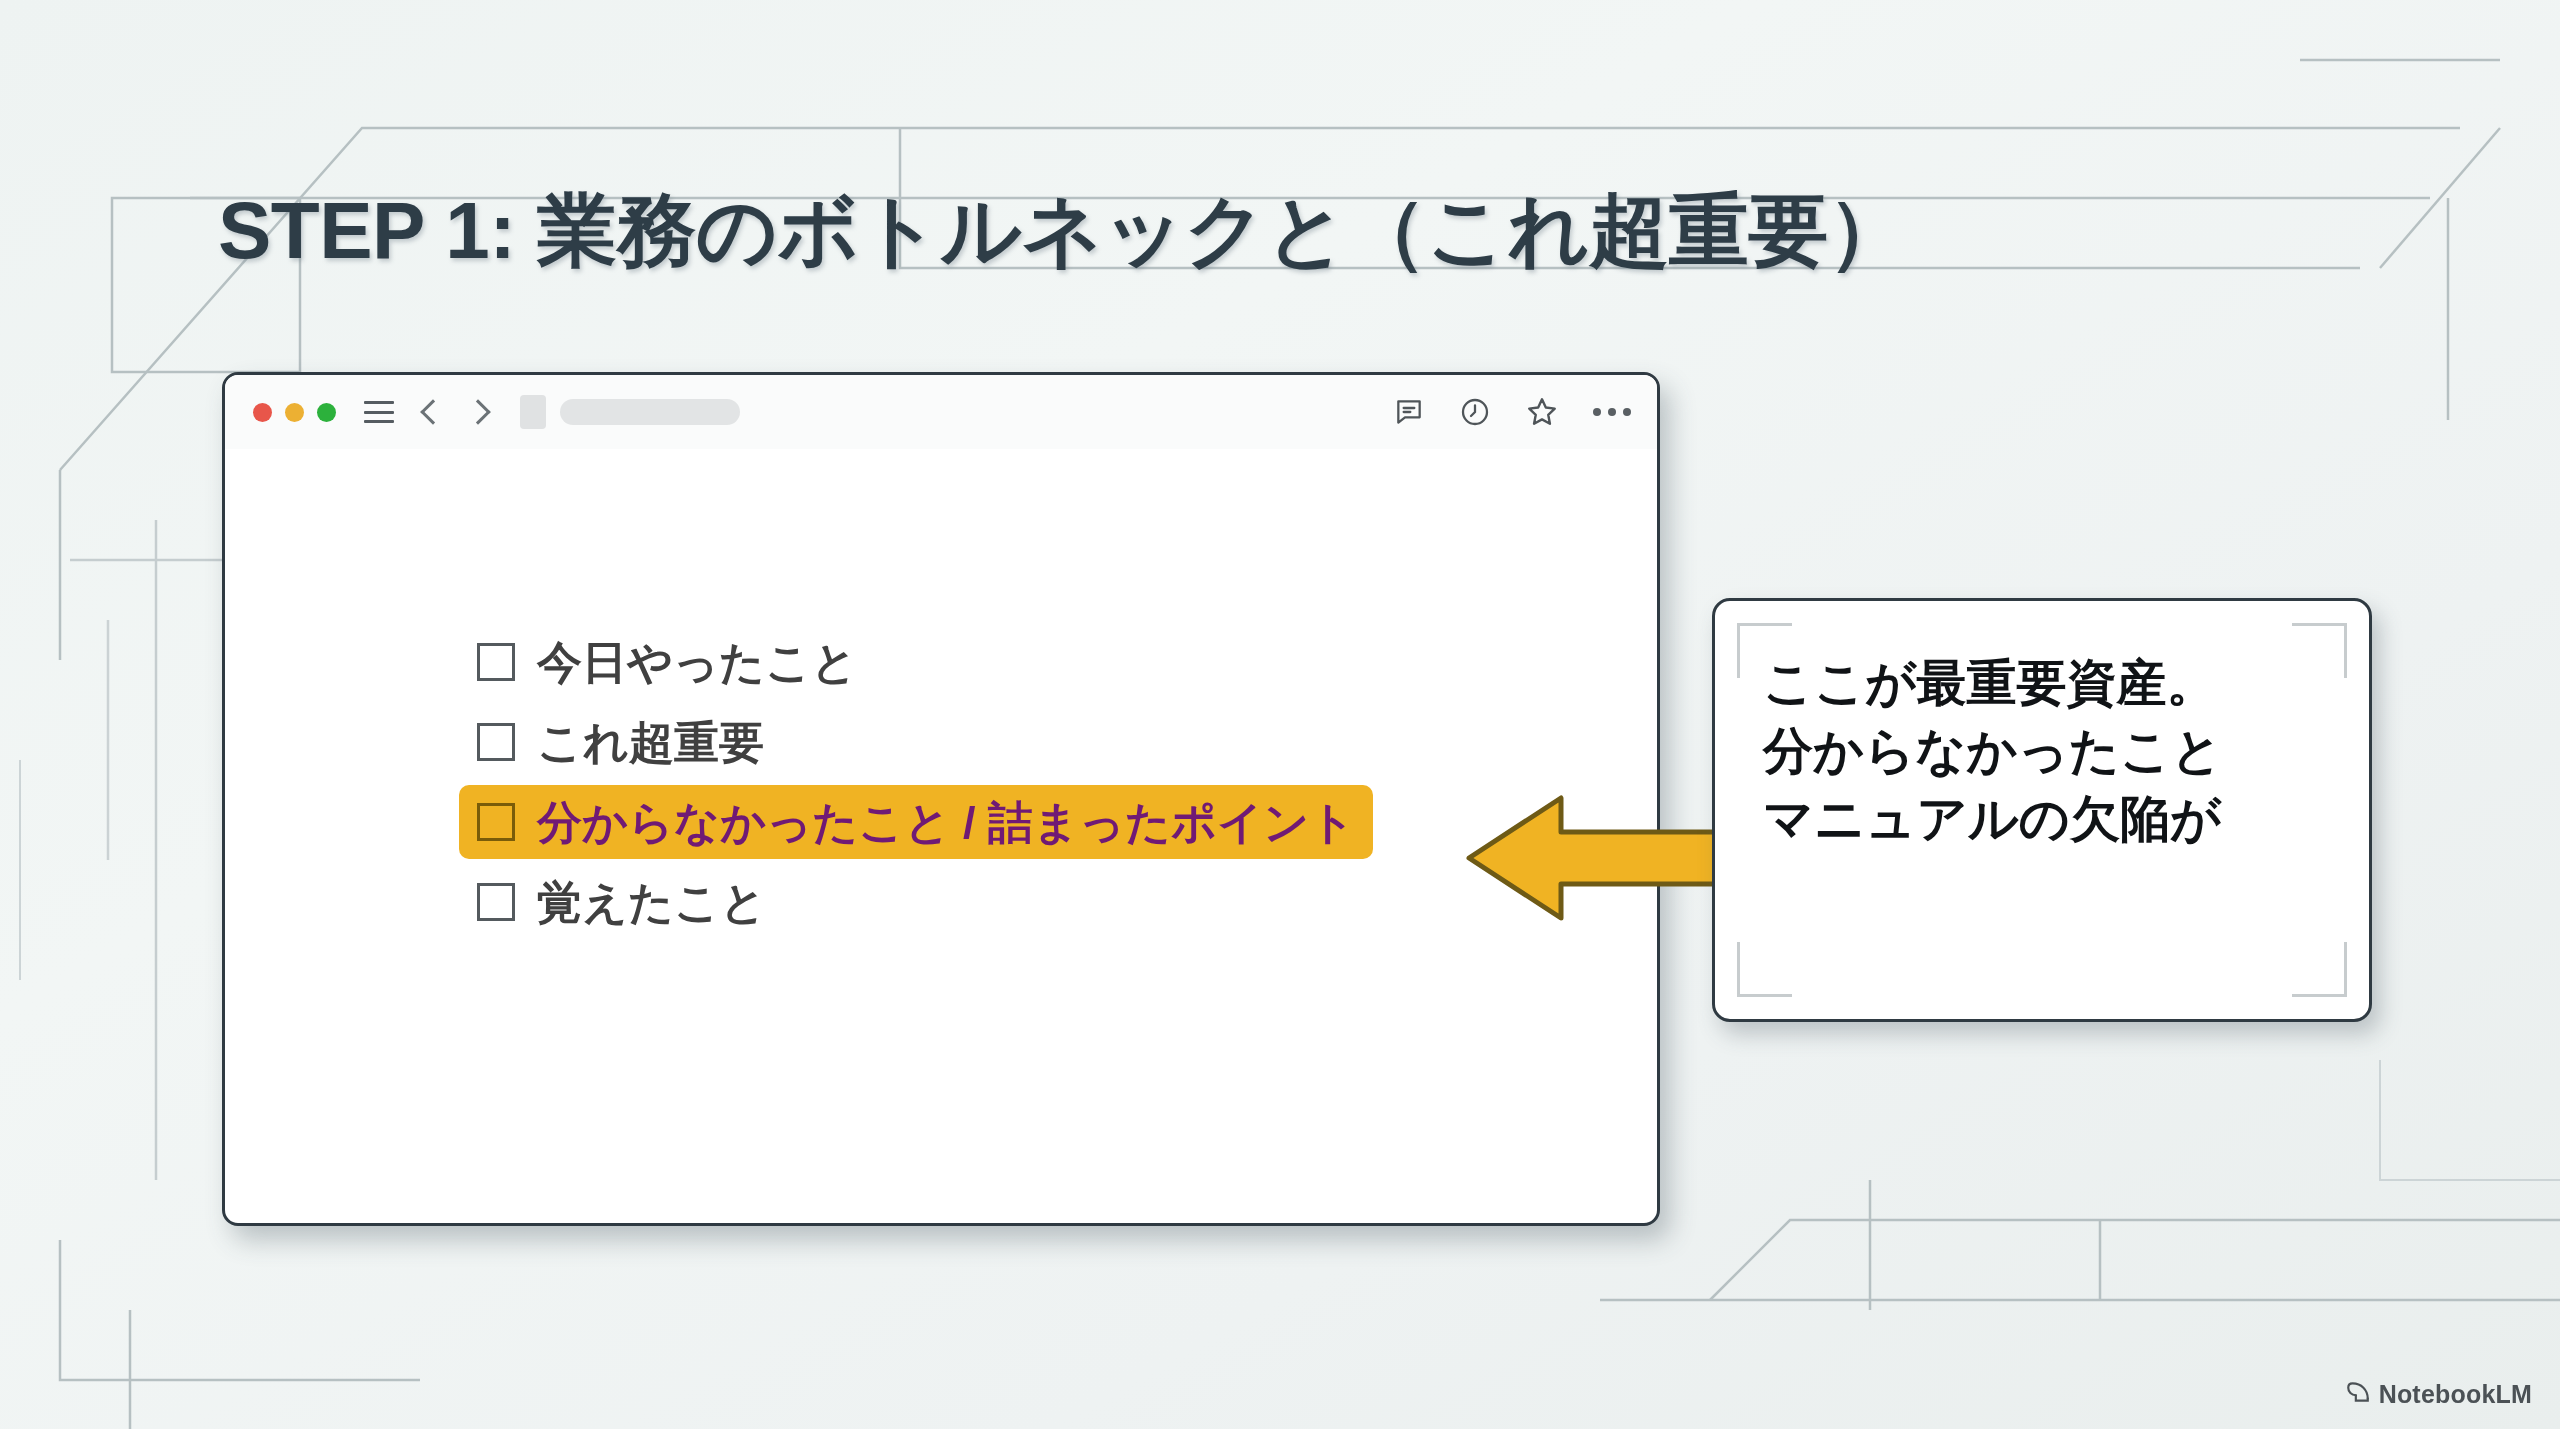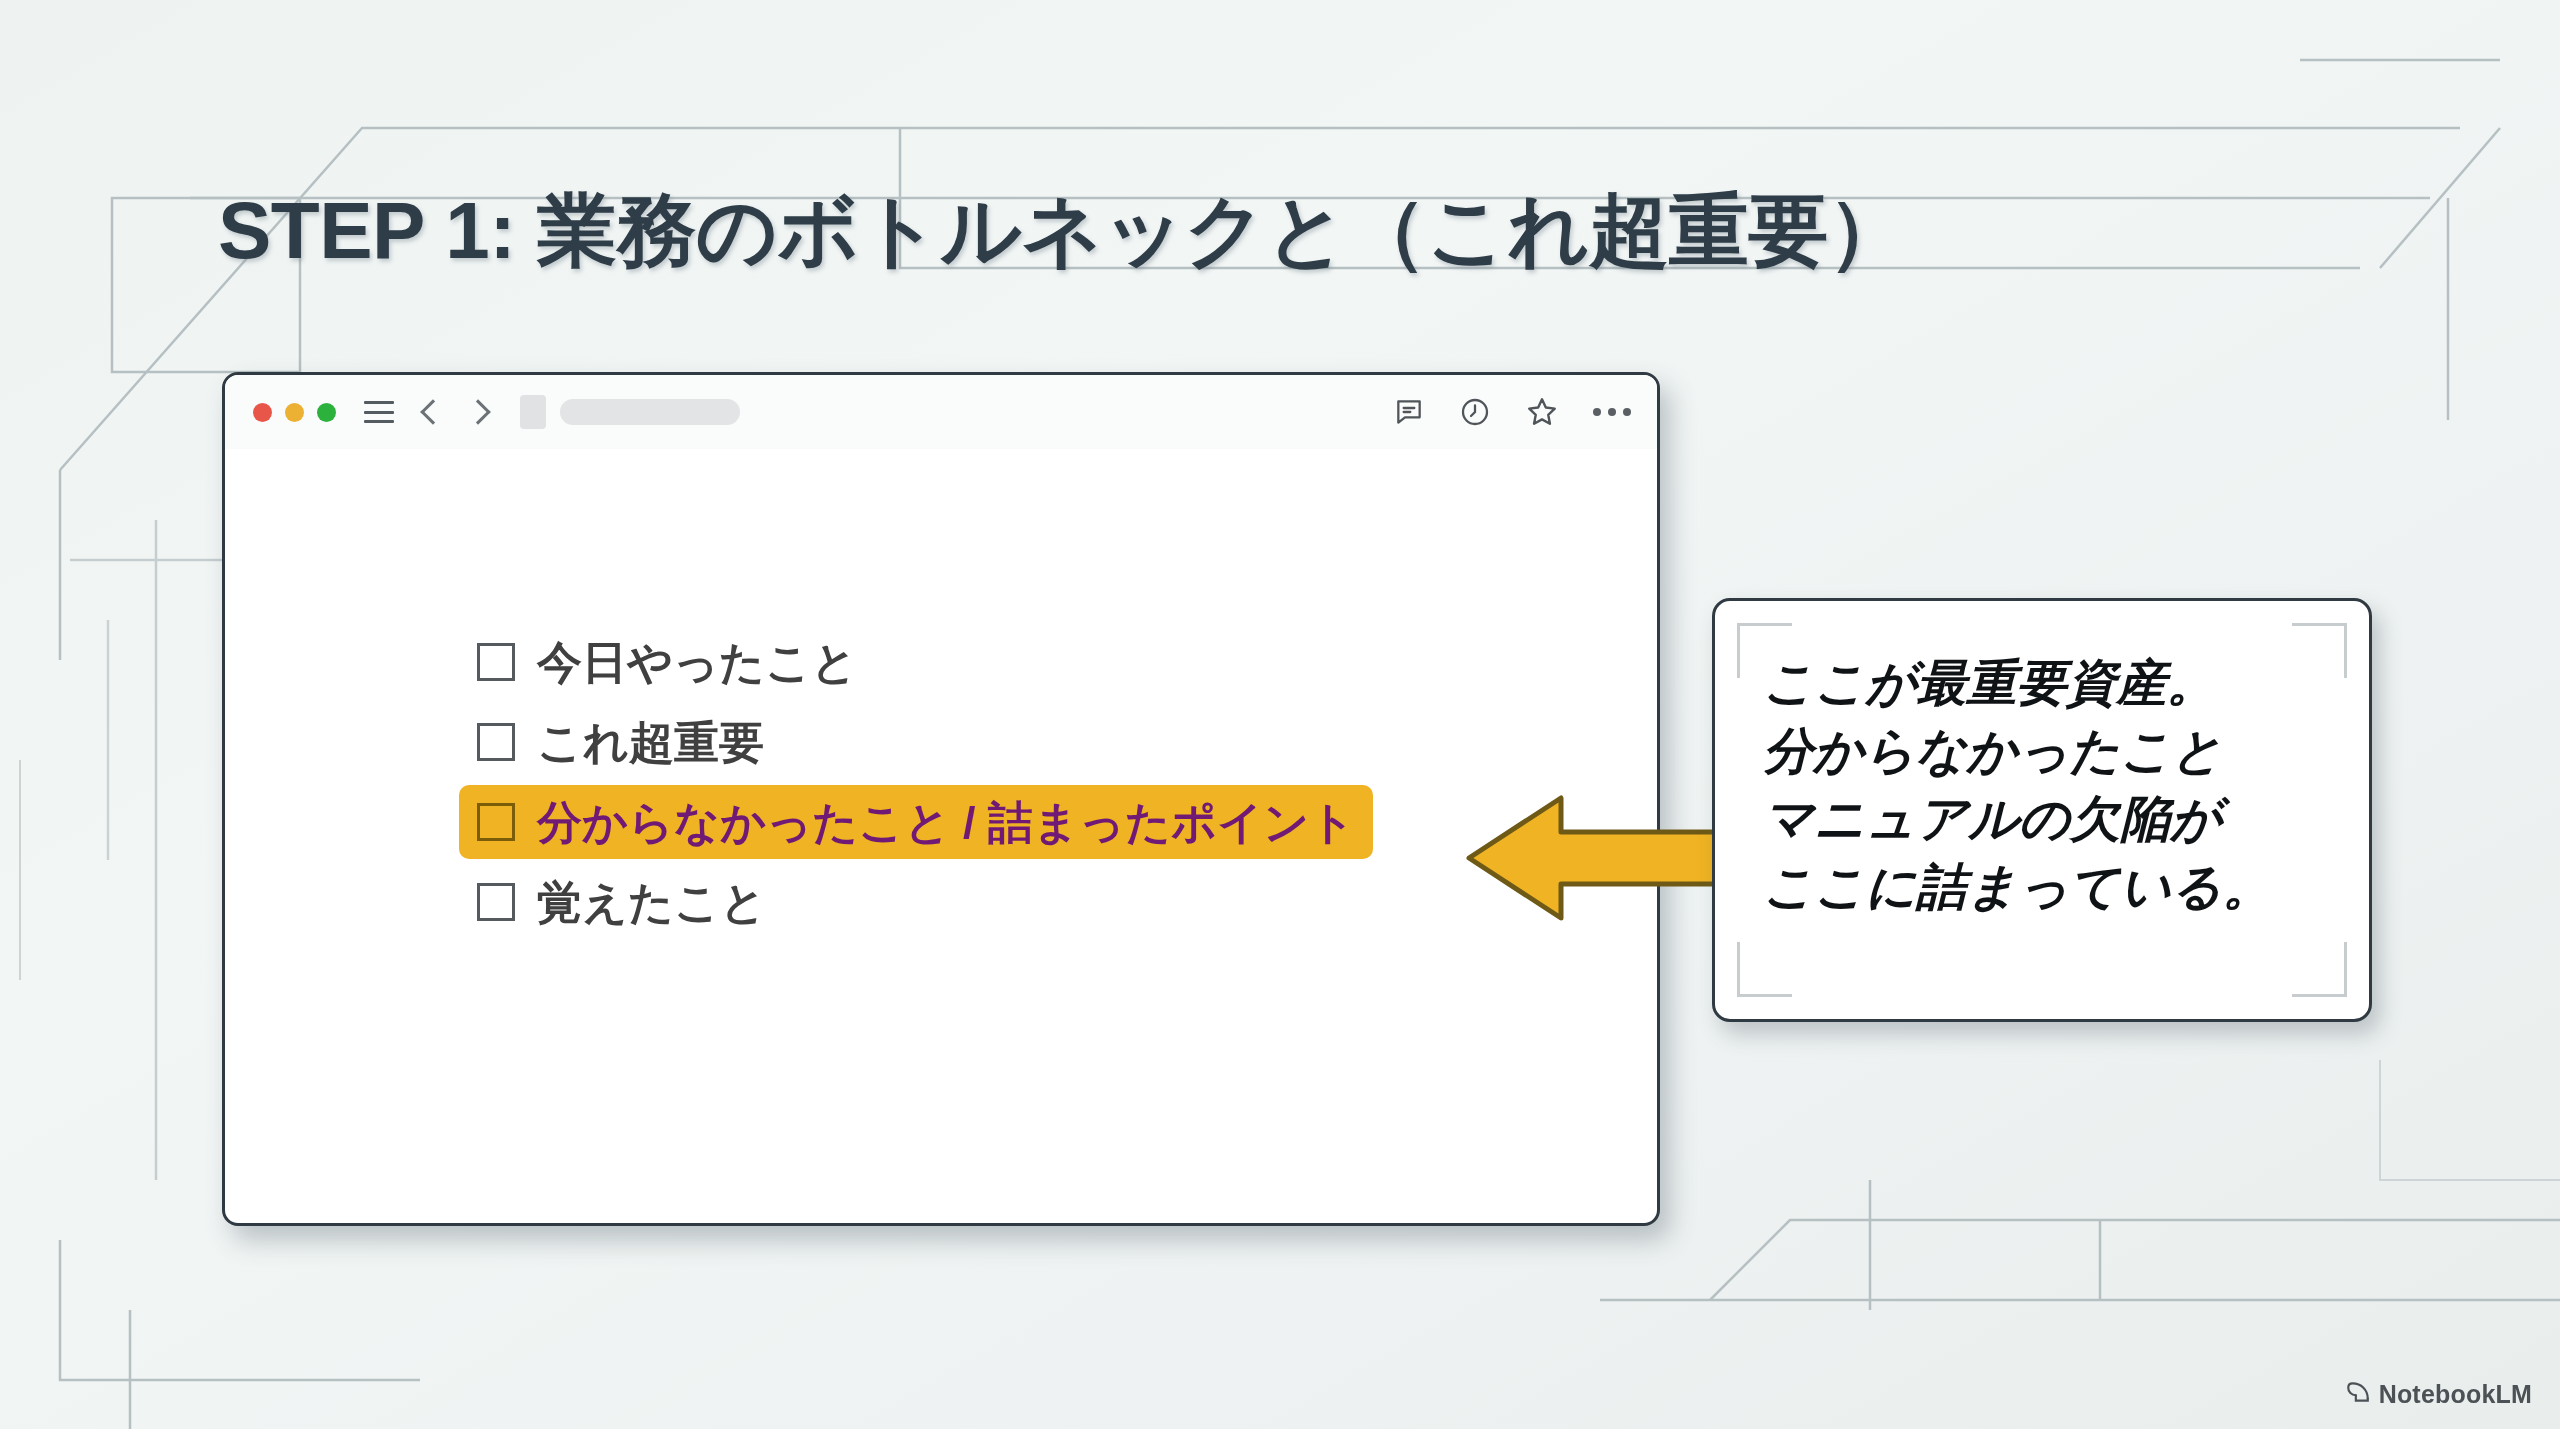--- a/index.html
+++ b/index.html
@@ -187,21 +187,20 @@
   .callout .bracket.tl { left: 22px; top: 22px; border-right: none; border-bottom: none; }
   .callout .bracket.tr { right: 22px; top: 22px; border-left: none; border-bottom: none; }
   .callout .bracket.bl { left: 22px; bottom: 22px; border-right: none; border-top: none; }
   .callout .bracket.br { right: 22px; bottom: 22px; border-left: none; border-top: none; }
 
   .callout-text {
     position: absolute;
     left: 48px;
     top: 48px;
     right: 30px;
-    font-style: italic;
   }
   .callout-line {
     font-size: 50px;
     font-weight: 700;
     color: #101316;
     line-height: 1.36;
     white-space: nowrap;
   }
 
   
@@ -337,21 +336,20 @@
   <div class="callout">
     <span class="bracket tl"></span>
     <span class="bracket tr"></span>
     <span class="bracket bl"></span>
     <span class="bracket br"></span>
 
     <div class="callout-text">
       <div class="callout-line">ここが最重要資産。</div>
       <div class="callout-line">分からなかったこと</div>
       <div class="callout-line">マニュアルの欠陥が</div>
-      <div class="callout-line">ここに詰まっている。</div>
     </div>
   </div>
 
   <div class="footer-logo">
     <span>
       <svg width="26" height="26" viewBox="0 0 24 24" fill="none" stroke="#4b5155" stroke-width="2" stroke-linecap="round">
         <path d="M21 18 C21 10 15 4 7 4 C4 4 3 6 3 8 C3 12 6 15 10 15"></path>
         <path d="M21 18 L21 20 L10 20 L10 15"></path>
       </svg>
     </span>

